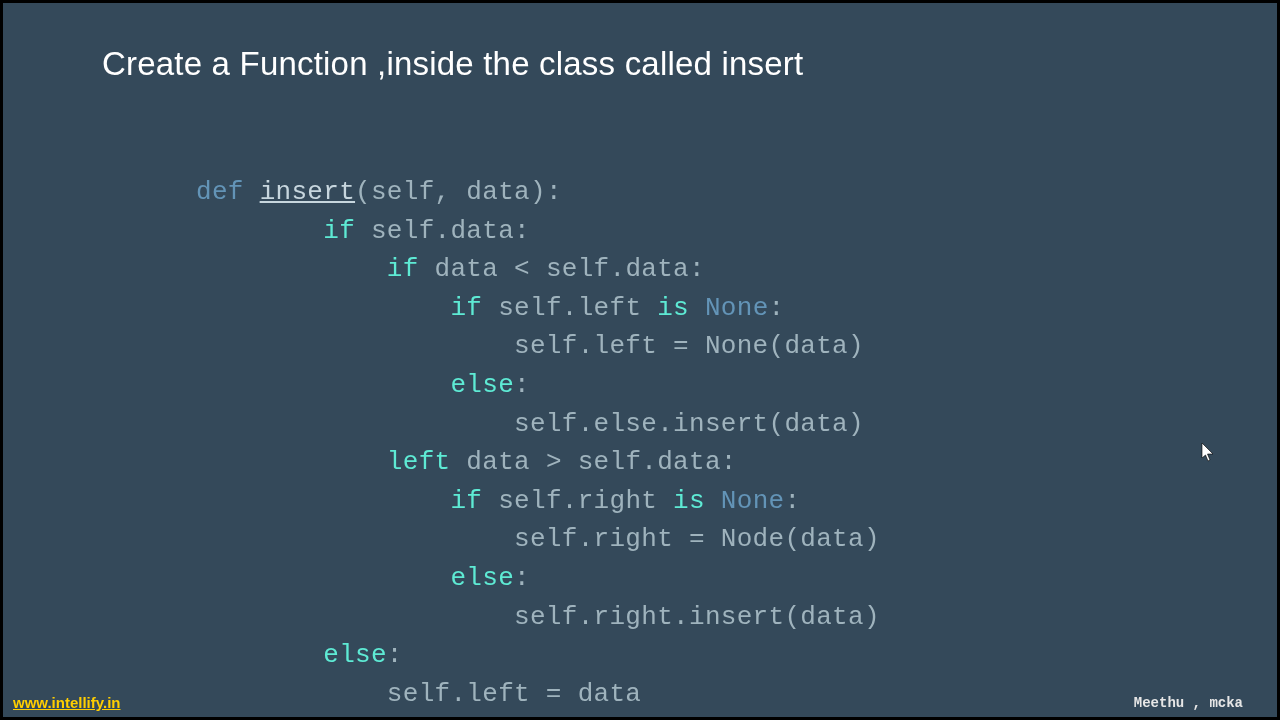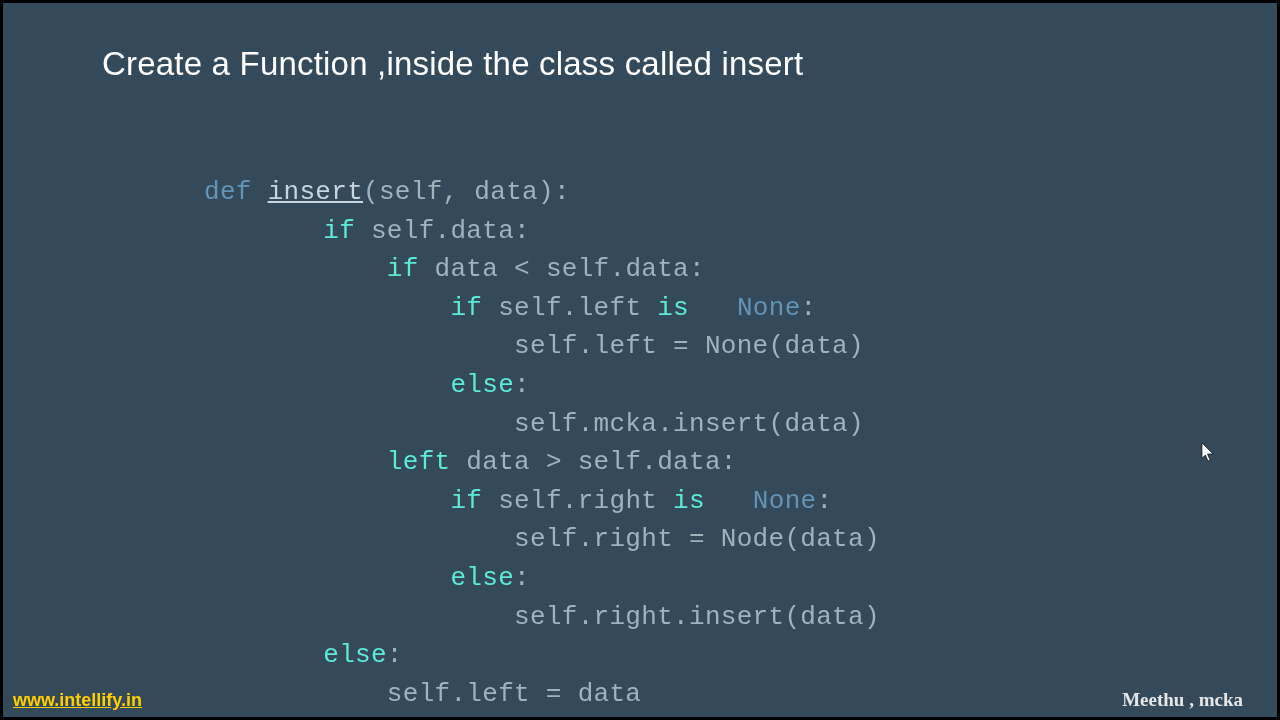--- a/index.html
+++ b/index.html
@@ -24,42 +24,42 @@
     position: absolute;
     top: 170px;
     left: 193px;
     font-family: "Courier New", Courier, monospace;
     font-size: 26px;
     line-height: 38.6px;
     color: #9fb3bd;
     white-space: pre;
     letter-spacing: 0.3px;
   }
-  .kw-def   { color: #6394b7; margin-left: 8px; }
+  .kw-def   { color: #6394b7; }
   .kw-flow  { color: #5eead4; }
-  .kw-none  { color: #6394b7; margin-left: 32px; }
+  .kw-none  { color: #6394b7; }
   .fn-name  { color: #c7d6de; text-decoration: underline; }
   .footer-link {
     position: absolute;
     left: 10px;
     bottom: 6px;
     color: #ffce00;
-    font-size: 18px;
+    font-size: 15px;
     font-weight: 700;
     text-decoration: underline;
     font-family: "Segoe UI", Arial, sans-serif;
   }
   .footer-author {
     position: absolute;
     right: 34px;
     bottom: 6px;
     color: #e6e6e6;
-    font-size: 19px;
+    font-size: 14px;
     font-weight: 700;
-    font-family: Liberation Serif, serif;
+    font-family: Liberation Mono, monospace;
   }
   .cursor {
     position: absolute;
     top: 440px;
     left: 1198px;
     width: 14px;
     height: 20px;
     pointer-events: none;
   }
 </style>
@@ -67,21 +67,21 @@
 <body>
 
 <div class="title">Create a Function ,inside the class called insert</div>
 
 <div class="code-block" id="code-block"><span class="kw-def">def</span><span> </span><span class="fn-name">insert</span><span>(self, data):</span>
 <span>        </span><span class="kw-flow">if</span><span> self.data:</span>
 <span>            </span><span class="kw-flow">if</span><span> data &lt; self.data:</span>
 <span>                </span><span class="kw-flow">if</span><span> self.left </span><span class="kw-flow">is</span><span> </span><span class="kw-none">None</span><span>:</span>
 <span>                    self.left = None(data)</span>
 <span>                </span><span class="kw-flow">else</span><span>:</span>
-<span>                    self.mcka.insert(data)</span>
+<span>                    self.else.insert(data)</span>
 <span>            </span><span class="kw-flow">left</span><span> data &gt; self.data:</span>
 <span>                </span><span class="kw-flow">if</span><span> self.right </span><span class="kw-flow">is</span><span> </span><span class="kw-none">None</span><span>:</span>
 <span>                    self.right = Node(data)</span>
 <span>                </span><span class="kw-flow">else</span><span>:</span>
 <span>                    self.right.insert(data)</span>
 <span>        </span><span class="kw-flow">else</span><span>:</span>
 <span>            self.left = data</span></div>
 
 <div class="footer-link">www.intellify.in</div>
 <div class="footer-author">Meethu , mcka</div>

